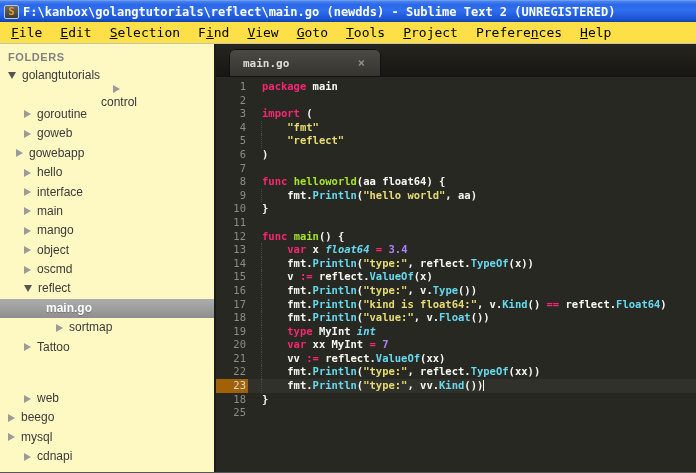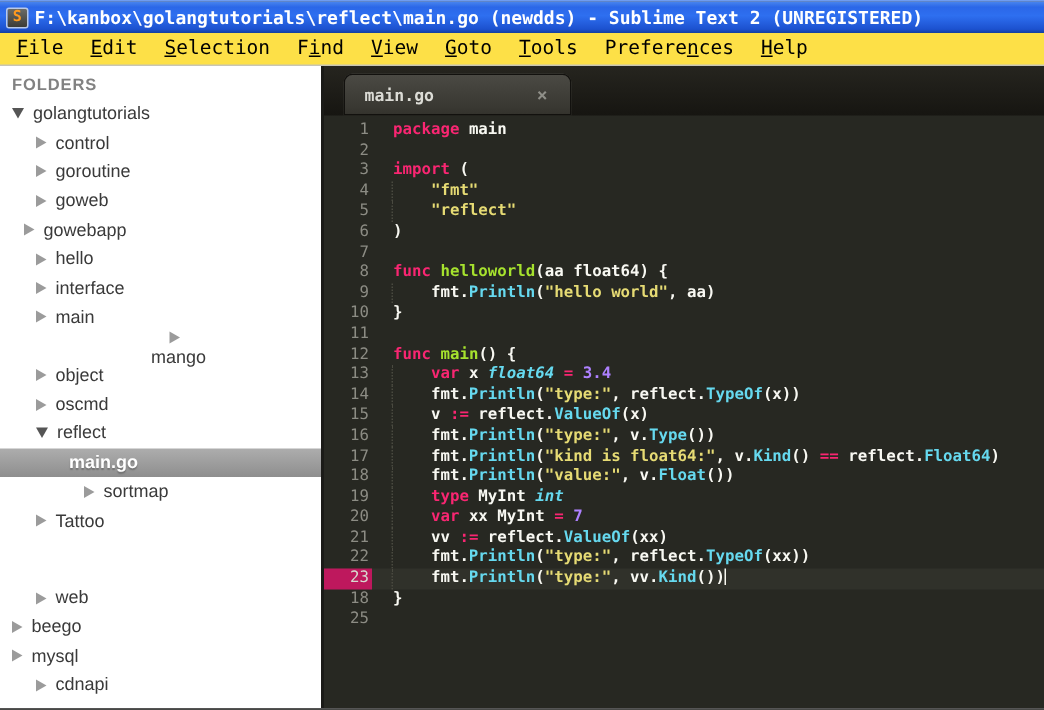--- a/index.html
+++ b/index.html
@@ -21,21 +21,21 @@
   .menubar{height:22px;background:#fde047;border-bottom:1px solid #c8c5b4;
     display:flex;align-items:center;padding-left:2px;
     font:13px/22px "DejaVu Sans Mono",monospace;color:#000;}
   .menuitem{padding:0 9px;white-space:nowrap;cursor:default;}
   .menuitem u{text-decoration:underline;}
 
   
   .main{display:flex;height:428px;}
 
   
-  .sidebar{width:216px;background:#ffffff;border-right:2px solid #1b1b18;
+  .sidebar{width:216px;background:#fef9c3;border-right:2px solid #1b1b18;
     overflow:hidden;flex:none;}
   .foldershdr{color:#828282;font:bold 11px/20px "Liberation Sans",sans-serif;
     letter-spacing:.6px;padding:3px 0 0 8px;height:22px;}
   .trerow{height:19.4px;display:flex;align-items:center;
     font:12px/19px "Liberation Sans",sans-serif;color:#3a3a3a;white-space:nowrap;cursor:default;}
   .trerow.sel{background:linear-gradient(#adadad,#8e8e8e);color:#fff;font-weight:bold;
     text-shadow:0 1px 1px rgba(0,0,0,.25);}
   .tri{flex:none;width:0;height:0;margin-right:6px;}
   .tri.r{border-left:7px solid #9b9b9b;border-top:4px solid transparent;border-bottom:4px solid transparent;}
   .tri.d{border-top:7px solid #555;border-left:4px solid transparent;border-right:4px solid transparent;}
@@ -53,21 +53,21 @@
     margin-right:6px;cursor:pointer;}
 
   
   .codearea{flex:1;padding-top:3px;overflow:hidden;
     font:600 10.5px/13.6px "DejaVu Sans Mono",monospace;cursor:text;}
   .line{display:flex;height:13.6px;position:relative;}
   .line .num{flex:none;width:32px;text-align:right;color:#8c8c84;
     font-weight:normal;padding-right:2px;}
   .line .txt{flex:1;white-space:pre;color:#f8f8f2;padding-left:14px;}
   .line.cur{background:#30312a;}
-  .line.cur .num{background:#be185d;color:#d8d8cf;}
+  .line.cur .num{background:#a16207;color:#d8d8cf;}
   .line .txt.guide::before{content:"";position:absolute;left:45px;top:0;bottom:0;
     border-left:1px dotted #4a4a40;}
   .c-k{color:#f92672;}           
   .c-w{color:#f8f8f2;}           
   .c-s{color:#e6db74;}           
   .c-f{color:#66d9ef;}           
   .c-t{color:#66d9ef;font-style:italic;} 
   .c-n{color:#ae81ff;}           
   .c-g{color:#a6e22e;}           
   .caret{display:inline-block;width:1px;height:11px;background:#f8f8f0;
@@ -84,34 +84,35 @@
   </div>
 
   <div class="menubar">
       <span class="menuitem"><u>F</u>ile</span>
       <span class="menuitem"><u>E</u>dit</span>
       <span class="menuitem"><u>S</u>election</span>
       <span class="menuitem">F<u>i</u>nd</span>
       <span class="menuitem"><u>V</u>iew</span>
       <span class="menuitem"><u>G</u>oto</span>
       <span class="menuitem"><u>T</u>ools</span>
+      <span class="menuitem"><u>P</u>roject</span>
       <span class="menuitem">Prefere<u>n</u>ces</span>
       <span class="menuitem"><u>H</u>elp</span>
     </div>
 
   <div class="main">
 
     <div class="sidebar">
       <div class="foldershdr">FOLDERS</div>
       <div id="tree">
           <div class="trerow" style="padding-left: 8px;">
             <span class="tri d"></span>
             <span>golangtutorials</span>
           </div>
-          <div class="trerow" style="padding-left: 24px;">
+          <div class="trerow" style="padding-left: 24px; flex-direction: column;">
             <span class="tri r"></span>
             <span>control</span>
           </div>
           <div class="trerow" style="padding-left: 24px;">
             <span class="tri r"></span>
             <span>goroutine</span>
           </div>
           <div class="trerow" style="padding-left: 24px;">
             <span class="tri r"></span>
             <span>goweb</span>
@@ -125,21 +126,21 @@
             <span>hello</span>
           </div>
           <div class="trerow" style="padding-left: 24px;">
             <span class="tri r"></span>
             <span>interface</span>
           </div>
           <div class="trerow" style="padding-left: 24px;">
             <span class="tri r"></span>
             <span>main</span>
           </div>
-          <div class="trerow" style="padding-left: 24px; flex-direction: column;">
+          <div class="trerow" style="padding-left: 24px;">
             <span class="tri r"></span>
             <span>mango</span>
           </div>
           <div class="trerow" style="padding-left: 24px;">
             <span class="tri r"></span>
             <span>object</span>
           </div>
           <div class="trerow" style="padding-left: 24px;">
             <span class="tri r"></span>
             <span>oscmd</span>

